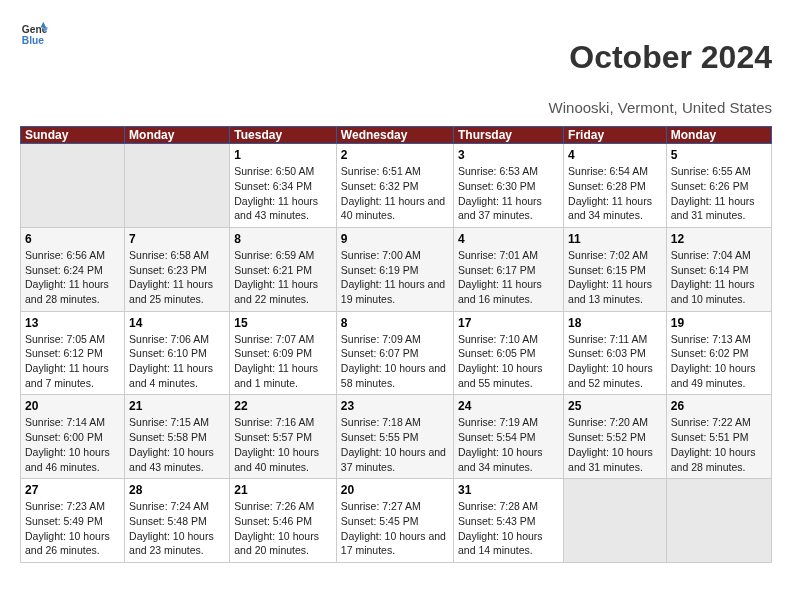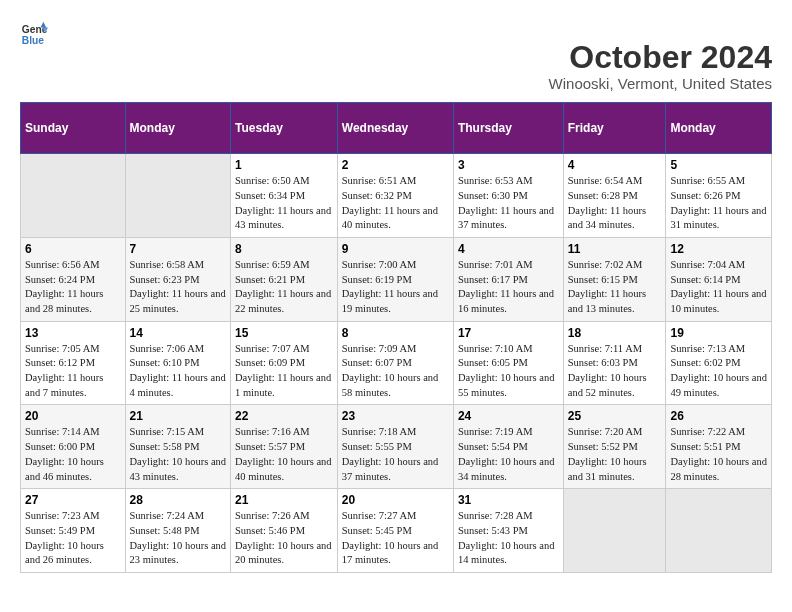--- a/index.html
+++ b/index.html
@@ -31,30 +31,31 @@
     .main-title {
       font-size: 32px;
       font-weight: bold;
       color: #333;
       line-height: 1.1;
       margin-top: 20px;
     }
     .subtitle {
       font-size: 15px;
       color: #555;
+      margin-top: 24px;
     }
     table {
       width: 100%;
       border-collapse: collapse;
       font-size: 11px;
     }
     thead tr th {
-      background: #701a75;
+      background: #7f1d1d;
       color: #fff;
-      padding: 18px 4px;
+      padding: 1px 4px;
       text-align: left;
       font-size: 12px;
       font-weight: bold;
       border: 1px solid #2a5a9f;
     }
     tbody tr td {
       border: 1px solid #ccc;
       padding: 4px 4px;
       vertical-align: top;
       min-height: 80px;
@@ -66,21 +67,20 @@
     .day-num {
       font-weight: bold;
       font-size: 12px;
       margin-bottom: 2px;
       display: block;
     }
     .day-info {
       font-size: 10.5px;
       color: #222;
       line-height: 1.4;
-      font-family: Liberation Serif, serif;
     }
     .empty-cell {
       background: #e8e8e8 !important;
     }
     tbody tr td.empty-cell {
       background: #e8e8e8;
     }
   </style>
 </head>
 <body>

